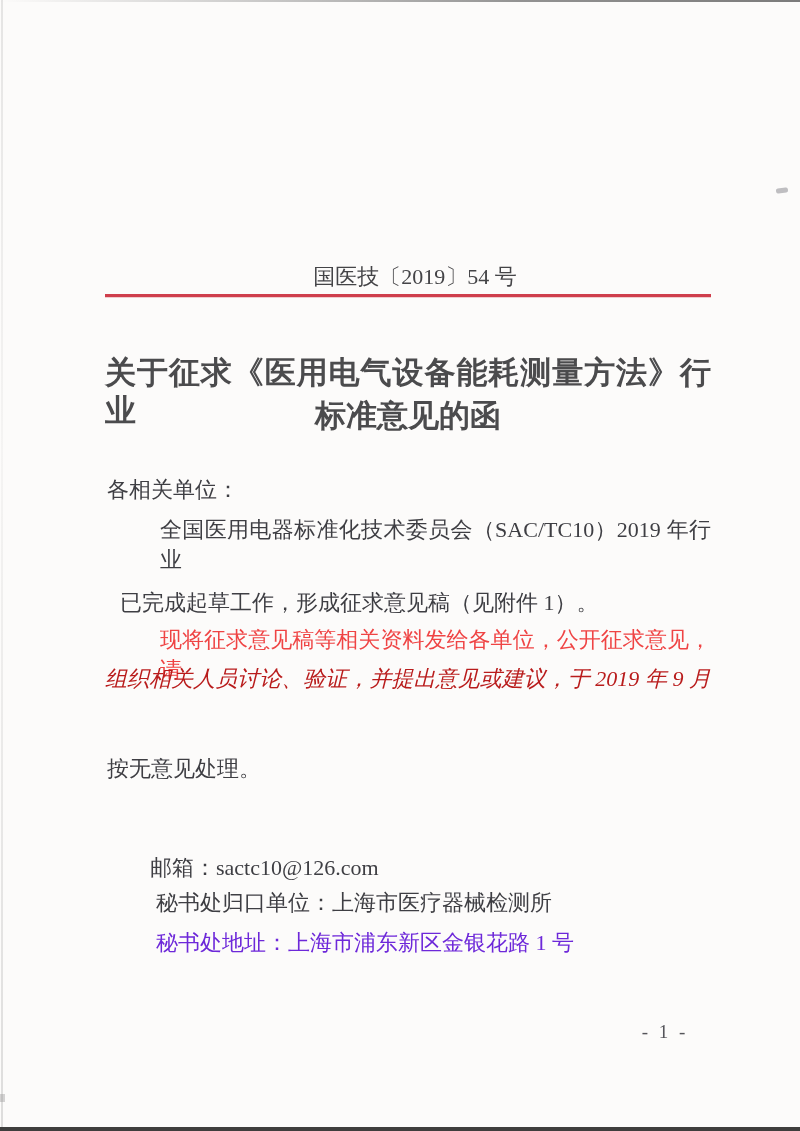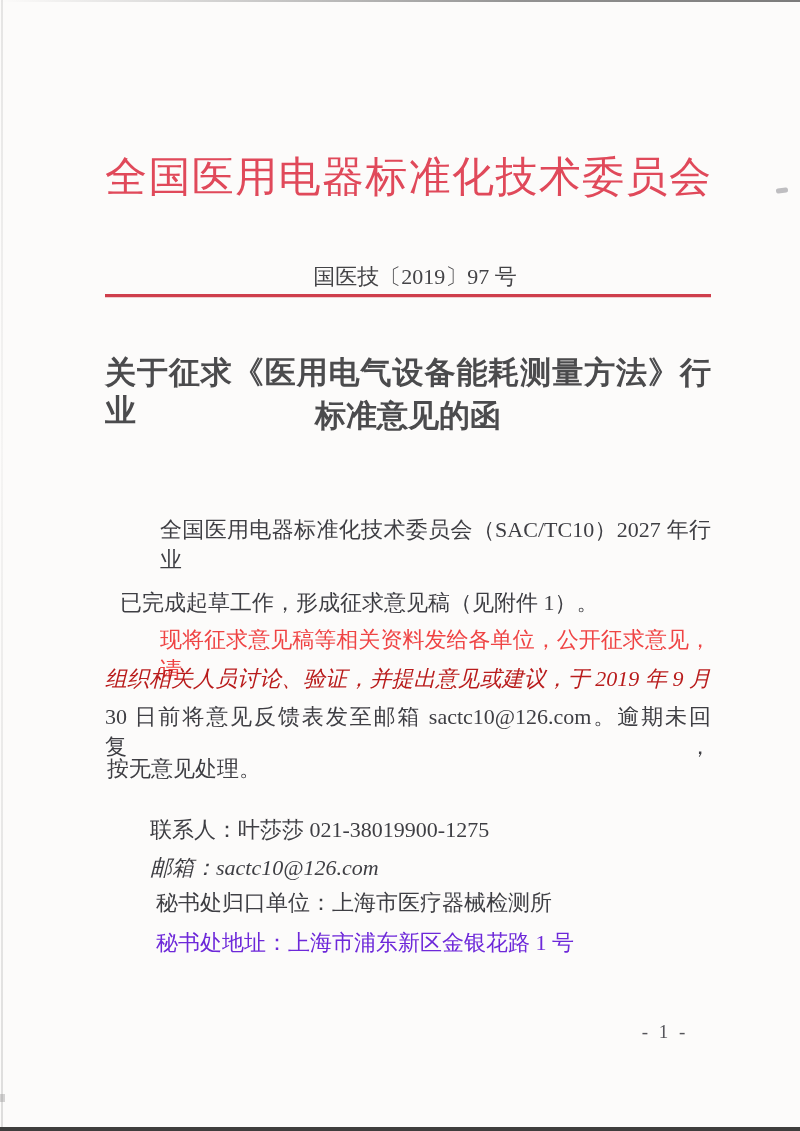--- a/index.html
+++ b/index.html
@@ -71,59 +71,57 @@
   .l-salutation{left:107px;top:475px;width:606px;}
   .l-p1a{left:160px;top:515px;width:551px;}
   .l-p1b{left:105px;top:552px;width:606px;}
   .l-p1c{left:120px;top:588px;width:606px;}
   .l-p2a{left:160px;top:625px;width:551px;}
   .l-p2b{left:105px;top:664px;width:606px;}
   .l-p2c{left:105px;top:702px;width:606px;}
   .l-p2d{left:107px;top:739px;width:606px;margin-top:15px;}
   
   .l-contact1{left:150px;top:815px;width:560px;}
-  .l-contact2{left:150px;top:853px;width:560px;font-style:italic;}
+  .l-contact2{left:150px;top:853px;width:560px;}
   .l-contact3{left:156px;top:890px;width:560px;}
   .l-contact4{left:156px;top:928px;width:560px;}
   
   .page-number{
     position:absolute;left:615px;top:1019px;width:100px;height:26px;
     font-size:19px;line-height:26px;color:#55555a;
     text-align:center;letter-spacing:3px;white-space:nowrap;
   }
 </style>
 </head>
 <body>
 
 <div class="page">
 
   <div class="edge-top"></div>
   <div class="edge-left"></div>
   <div class="edge-bottom"></div>
   <div class="speck-right"></div>
   <div class="speck-left"></div>
 
-  <div class="letterhead" style="color: rgb(224, 73, 90);">全国医用电器标准化技术委员会</div>
 
-  <div class="doc-number">国医技〔2019〕97 号</div>
+  <div class="doc-number">国医技〔2019〕54 号</div>
 
   <div class="red-rule" style="background: rgb(207, 62, 76);"></div>
 
   <div class="subject-line subject-1">关于征求《医用电气设备能耗测量方法》行业</div>
   <div class="subject-line subject-2">标准意见的函</div>
 
+  <div class="bline l-salutation" style="color: rgb(62, 62, 67);">各相关单位：</div>
 
-  <div class="bline bjust l-p1a" style="color: rgb(62, 62, 67);">全国医用电器标准化技术委员会（SAC/TC10）2027 年行业</div>
+  <div class="bline bjust l-p1a" style="color: rgb(62, 62, 67);">全国医用电器标准化技术委员会（SAC/TC10）2019 年行业</div>
   <div class="bline l-p1c" style="color: rgb(62, 62, 67);">已完成起草工作，形成征求意见稿（见附件 1）。</div>
 
   <div class="bline bjust l-p2a" style="color: #ef4444;">现将征求意见稿等相关资料发给各单位，公开征求意见，请</div>
   <div class="bline bjust l-p2b" style="color: #b91c1c; font-style: italic;">组织相关人员讨论、验证，并提出意见或建议，于 2019 年 9 月</div>
-  <div class="bline bjust l-p2c" style="color: rgb(62, 62, 67);">30 日前将意见反馈表发至邮箱 sactc10@126.com。逾期未回复，</div>
   <div class="bline l-p2d" style="color: rgb(62, 62, 67);">按无意见处理。</div>
 
-  <div class="bline l-contact1" style="color: rgb(62, 62, 67);">联系人：叶莎莎 021-38019900-1275</div>
   <div class="bline l-contact2" style="color: rgb(62, 62, 67);">邮箱：sactc10@126.com</div>
   <div class="bline l-contact3" style="color: rgb(62, 62, 67); font-family: Liberation Mono, monospace;">秘书处归口单位：上海市医疗器械检测所</div>
   <div class="bline l-contact4" style="color: #6d28d9;">秘书处地址：上海市浦东新区金银花路 1 号</div>
 
   <div class="page-number">- 1 -</div>
 
 </div>
 
 </body></html>

